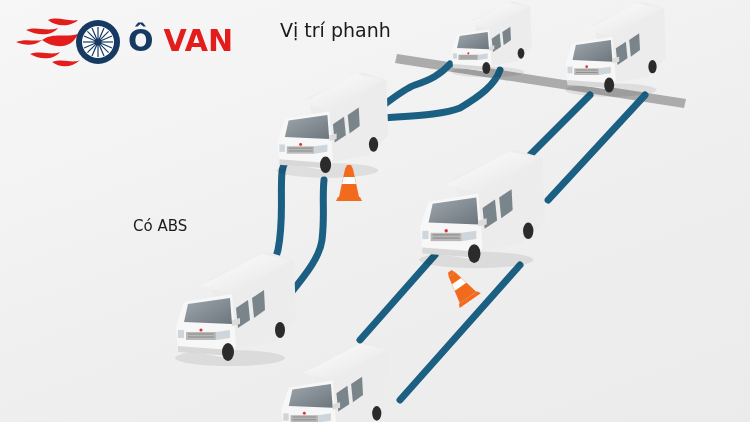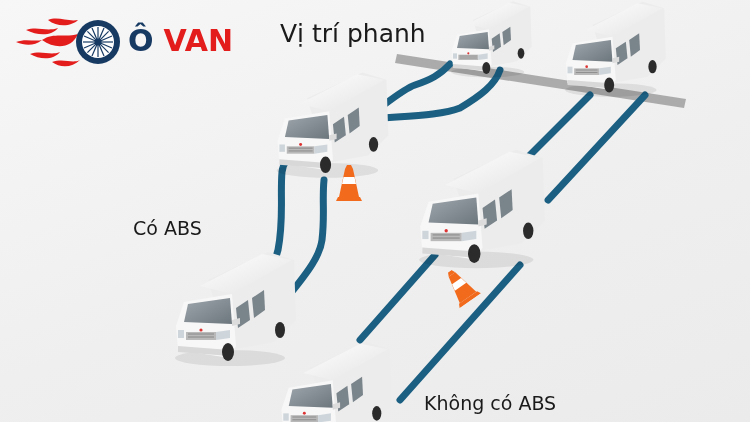--- a/index.html
+++ b/index.html
@@ -4,22 +4,22 @@
 <style>
   html,body{margin:0;padding:0;}
   body{width:750px;height:422px;overflow:hidden;background:#f2f2f2;font-family:"DejaVu Sans","Liberation Sans",sans-serif;}
   .stage{position:relative;width:750px;height:422px;background:linear-gradient(160deg,#f7f7f7 0%,#efefef 55%,#ebebeb 100%);overflow:hidden;}
   svg.scene{position:absolute;left:0;top:0;}
   .logo{position:absolute;left:12px;top:12px;height:58px;display:flex;align-items:center;}
   .logo-text{font-family:"DejaVu Sans",sans-serif;font-weight:bold;font-size:30px;letter-spacing:0px;margin-left:6px;line-height:1;display:flex;gap:10px;}
   .logo-text .blue{color:#173a63;}
   .logo-text .red{color:#e31c1c;}
   .label{position:absolute;color:#1a1a1a;font-family:"DejaVu Sans",sans-serif;white-space:nowrap;}
-  .lbl-brake{left:280px;top:19px;font-size:25px;text-align:center;}
-  .lbl-abs{left:133px;top:217px;font-size:19px;}
+  .lbl-brake{left:280px;top:19px;font-size:19px;text-align:center;}
+  .lbl-abs{left:133px;top:217px;font-size:15px;}
   .lbl-noabs{left:424px;top:392px;font-size:19px;}
 </style>
 </head>
 <body>
 
 <div class="stage">
 
   <svg class="scene" width="750" height="422" viewBox="0 0 750 422">
     <defs>
       <linearGradient id="vanTop" x1="0" y1="0" x2="1" y2="1">
@@ -124,14 +124,13 @@
       <circle cx="86" cy="30" r="3.5" fill="#173a63"></circle>
     </svg>
     <div class="logo-text">
       <span class="blue">Ô</span>
       <span class="red">VAN</span>
     </div>
   </div>
 
   <div class="label lbl-brake">Vị trí phanh</div>
   <div class="label lbl-abs">Có ABS</div>
-  <div class="label lbl-noabs">Không có ABS</div>
 </div>
 
 </body></html>

